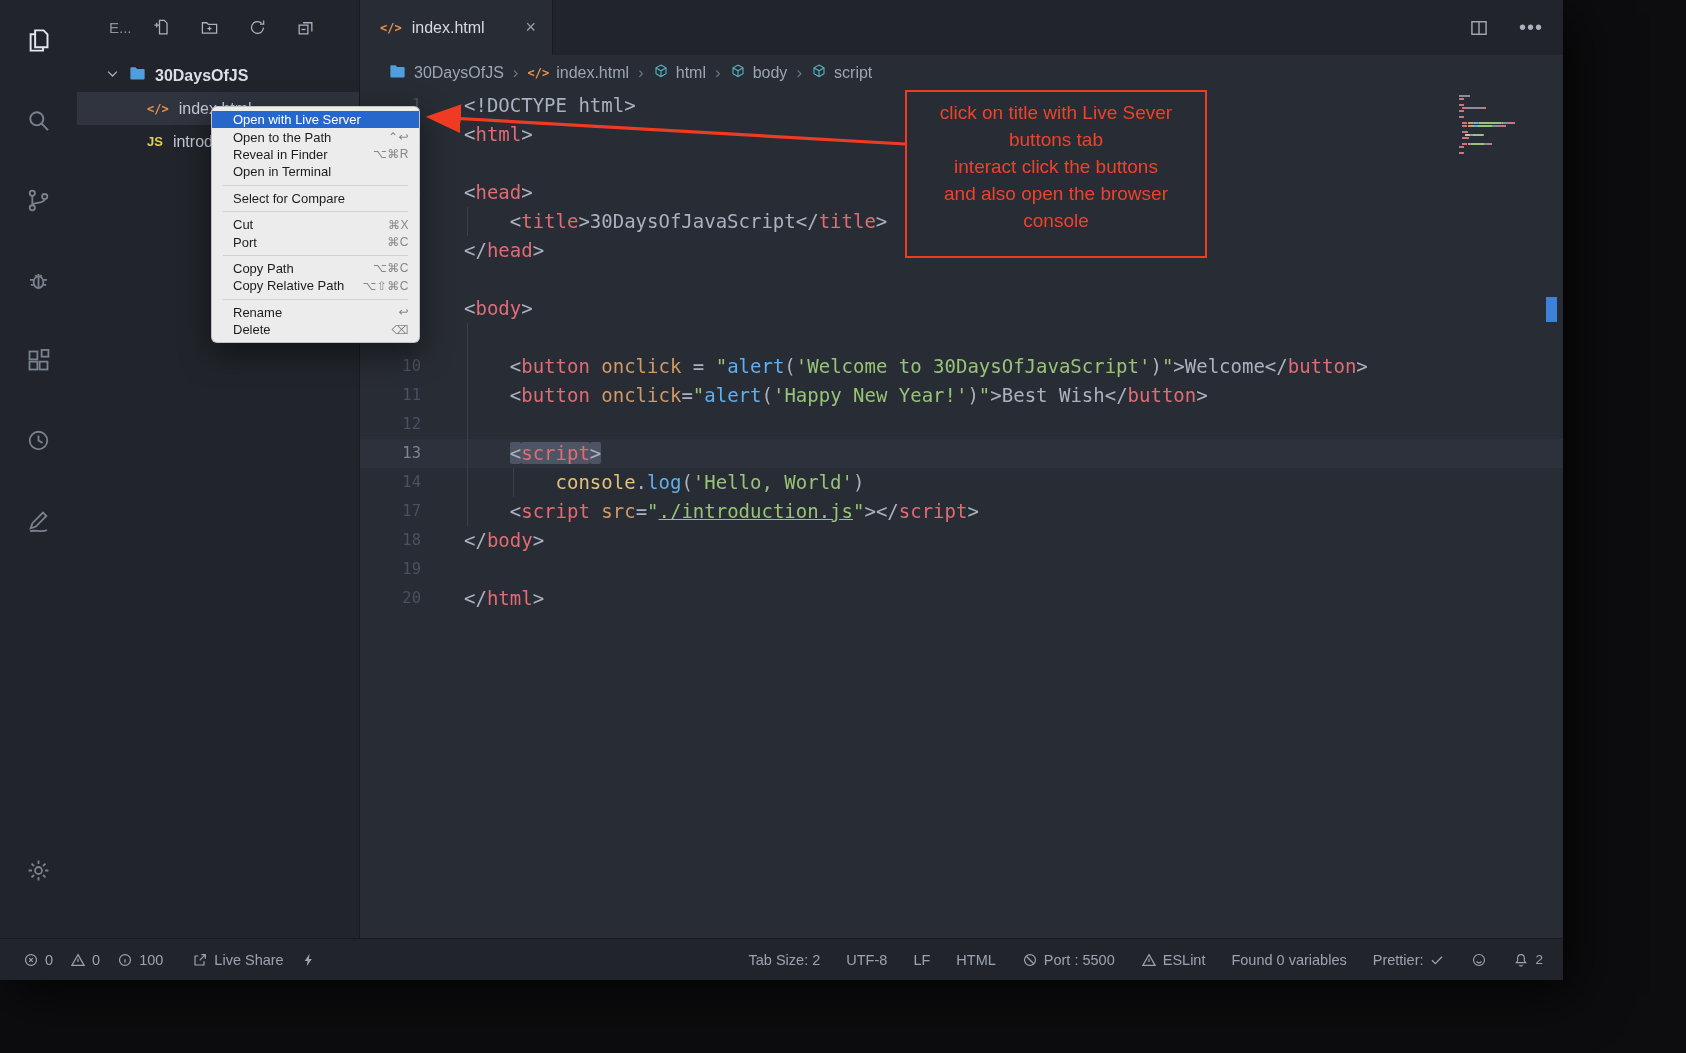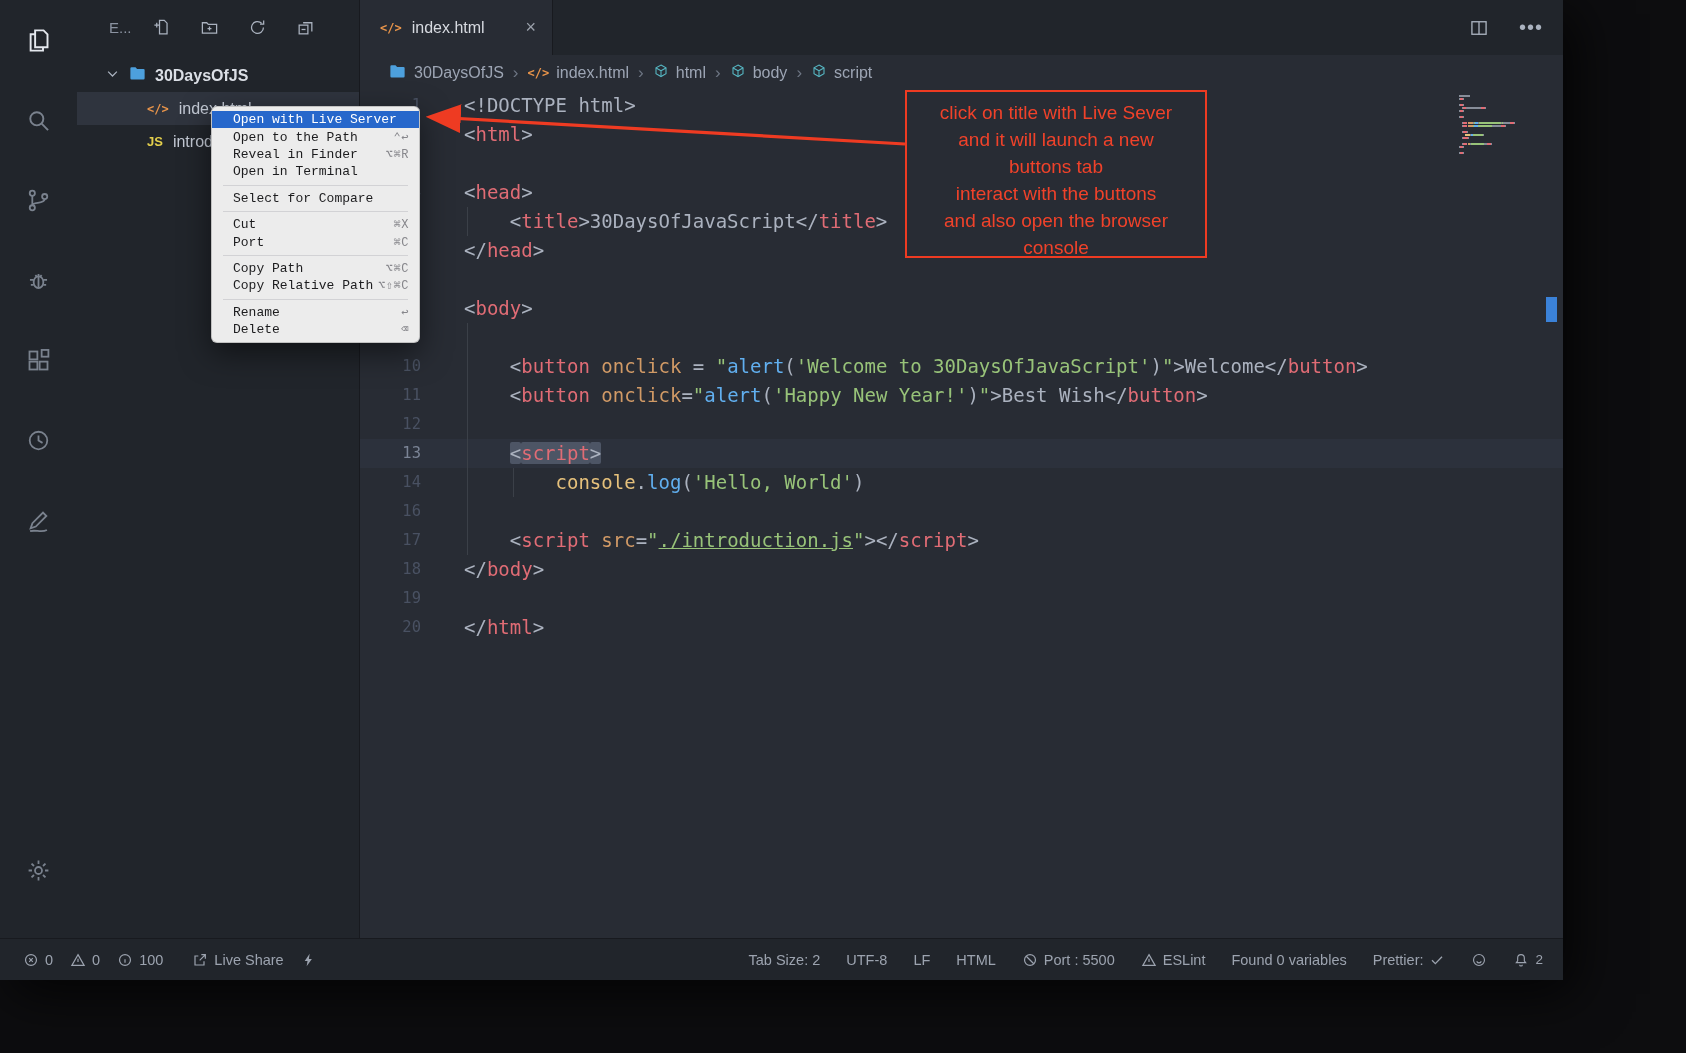--- a/index.html
+++ b/index.html
@@ -76,21 +76,21 @@
                border-top:1px solid #181a1f; display:flex; align-items:center; color:#9ca3af; font-size:14.5px; }
   .sb-left { display:flex; align-items:center; gap:17px; padding-left:23px; }
   .sb-right { margin-left:auto; display:flex; align-items:center; gap:26px; padding-right:20px; }
   .sb-item { display:flex; align-items:center; gap:6px; cursor:pointer; white-space:nowrap; }
   .sb-item svg { width:16px; height:16px; }
   .bell-num { font-size:13.5px; }
 
   
   .context-menu { position:absolute; left:211px; top:106px; width:209px; background:#ececec;
                   border:1px solid rgba(0,0,0,.18); border-radius:6px; padding:4px 0; z-index:40;
-                  box-shadow:0 10px 30px rgba(0,0,0,.5);font-family:Liberation Mono, monospace; }
+                  box-shadow:0 10px 30px rgba(0,0,0,.5); }
   .menu-item { display:flex; justify-content:space-between; align-items:center; height:17.4px;
                padding:0 10px 0 21px; font-size:13px; color:#1c1c1e; cursor:pointer; }
   .menu-item.hl { background:#2667cb; color:#ffffff; }
   .mkey { color:#86868b; font-size:12px; letter-spacing:.5px; }
   .hl .mkey { color:#dfe9ff; }
   .menu-sep { height:1px; background:#d2d2d5; margin:4px 11px; }
 
   
   .annotation { position:absolute; left:905px; top:90px; width:302px; height:168px; border:2px solid #ee3b22;
                 color:#f0422a; font-size:19px; line-height:27px; text-align:center; padding-top:7px; z-index:50; }
@@ -278,21 +278,20 @@
             <div class="cline"><span class="lnum">5</span><i class="guide" style="left: calc(0ch + 107px);"></i><span><span class="c-p">    &lt;</span><span class="c-tag">title</span><span class="c-p">&gt;30DaysOfJavaScript&lt;/</span><span class="c-tag">title</span><span class="c-p">&gt;</span></span></div>
             <div class="cline"><span class="lnum">6</span><span><span class="c-p">&lt;/</span><span class="c-tag">head</span><span class="c-p">&gt;</span></span></div>
             <div class="cline"><span class="lnum">7</span><span></span></div>
             <div class="cline"><span class="lnum">8</span><span><span class="c-p">&lt;</span><span class="c-tag">body</span><span class="c-p">&gt;</span></span></div>
             <div class="cline"><span class="lnum">9</span><i class="guide" style="left: calc(0ch + 107px);"></i><span></span></div>
             <div class="cline"><span class="lnum">10</span><i class="guide" style="left: calc(0ch + 107px);"></i><span><span class="c-p">    &lt;</span><span class="c-tag">button</span><span class="c-p"> </span><span class="c-attr">onclick</span><span class="c-p"> = </span><span class="c-str">"</span><span class="c-fn">alert</span><span class="c-p">(</span><span class="c-str">'Welcome to 30DaysOfJavaScript'</span><span class="c-p">)</span><span class="c-str">"</span><span class="c-p">&gt;Welcome&lt;/</span><span class="c-tag">button</span><span class="c-p">&gt;</span></span></div>
             <div class="cline"><span class="lnum">11</span><i class="guide" style="left: calc(0ch + 107px);"></i><span><span class="c-p">    &lt;</span><span class="c-tag">button</span><span class="c-p"> </span><span class="c-attr">onclick</span><span class="c-p">=</span><span class="c-str">"</span><span class="c-fn">alert</span><span class="c-p">(</span><span class="c-str">'Happy New Year!'</span><span class="c-p">)</span><span class="c-str">"</span><span class="c-p">&gt;Best Wish&lt;/</span><span class="c-tag">button</span><span class="c-p">&gt;</span></span></div>
             <div class="cline"><span class="lnum">12</span><i class="guide" style="left: calc(0ch + 107px);"></i><span></span></div>
             <div class="cline cur"><span class="lnum">13</span><i class="guide" style="left: calc(0ch + 107px);"></i><span><span class="c-p">    </span><span class="c-p occ">&lt;</span><span class="c-tag occ">script</span><span class="c-p occ">&gt;</span></span></div>
             <div class="cline"><span class="lnum">14</span><i class="guide" style="left: calc(0ch + 107px);"></i><i class="guide" style="left: calc(4ch + 107px);"></i><span><span class="c-p">        </span><span class="c-obj">console</span><span class="c-p">.</span><span class="c-fn">log</span><span class="c-p">(</span><span class="c-str">'Hello, World'</span><span class="c-p">)</span></span></div>
-            <div class="cline"><span class="lnum">16</span><i class="guide" style="left: calc(0ch + 107px);"></i><span></span></div>
             <div class="cline"><span class="lnum">17</span><i class="guide" style="left: calc(0ch + 107px);"></i><span><span class="c-p">    &lt;</span><span class="c-tag">script</span><span class="c-p"> </span><span class="c-attr">src</span><span class="c-p">=</span><span class="c-str">"</span><span class="c-link">./introduction.js</span><span class="c-str">"</span><span class="c-p">&gt;﻿&lt;/</span><span class="c-tag">script</span><span class="c-p">&gt;</span></span></div>
             <div class="cline"><span class="lnum">18</span><span><span class="c-p">&lt;/</span><span class="c-tag">body</span><span class="c-p">&gt;</span></span></div>
             <div class="cline"><span class="lnum">19</span><span></span></div>
             <div class="cline"><span class="lnum">20</span><span><span class="c-p">&lt;/</span><span class="c-tag">html</span><span class="c-p">&gt;</span></span></div>
           </div>
       <div class="minimap">
             <div class="mm-line">
               <i style="width: 10.8px; background: rgb(135, 141, 153);"></i>
             </div>
             <div class="mm-line">
@@ -556,21 +555,20 @@
   <svg class="arrow-svg">
     <defs>
       <marker id="ah" markerWidth="11" markerHeight="10" refX="9" refY="4.5" orient="auto">
         <path d="M0,0 L11,4.5 L0,9 z" fill="#ee3b22"></path>
       </marker>
     </defs>
     <line x1="487" y1="46" x2="14" y2="19" stroke="#ee3b22" stroke-width="3.2" marker-end="url(#ah)"></line>
   </svg>
   <div class="annotation">
     <div>click on title with Live Sever</div>
-    <div>and it will launch a new</div>
     <div>buttons tab</div>
-    <div>interact with the buttons</div>
+    <div>interact click the buttons</div>
     <div>and also open the browser</div>
     <div>console</div>
   </div>
 
 </div>
 </div>
 
 </body></html>

